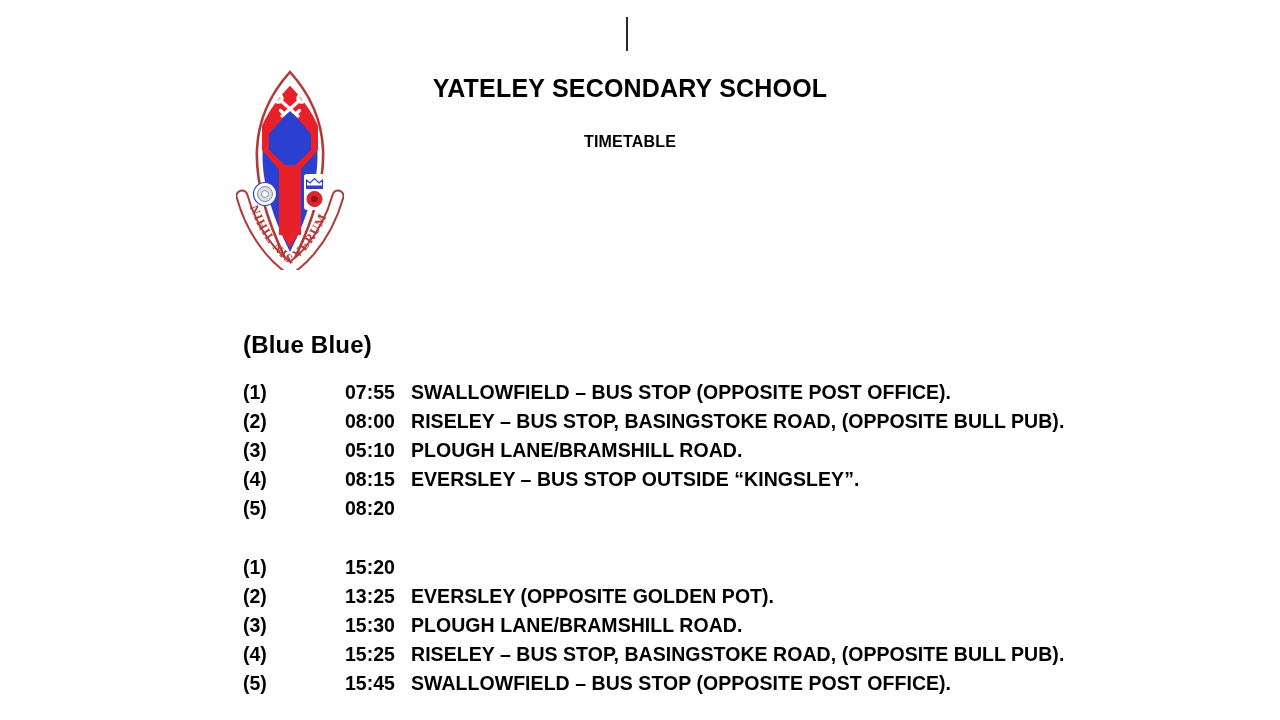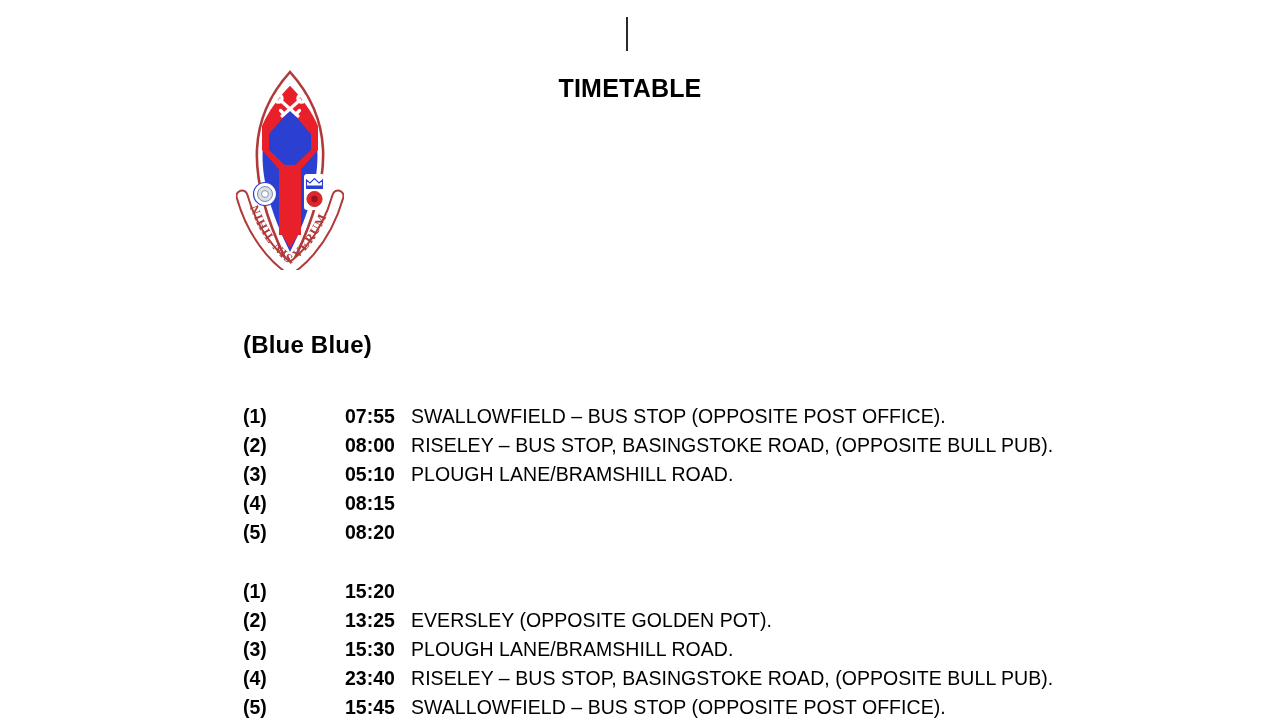--- a/index.html
+++ b/index.html
@@ -54,21 +54,21 @@
   .title-line {
     font-weight: bold;
     font-size: 25px;
     letter-spacing: 0.2px;
     line-height: 53px;
     white-space: nowrap;
   }
   .title-line.l1 { font-size: 25px; }
   .title-line.l2 { font-size: 24px; }
   .title-line.l3 { font-size: 24px; }
-  .title-line.l4 { font-size: 25px; }
+  .title-line.l4 { font-size: 16px; }
 
   
   .route-heading {
     position: absolute;
     left: 243px;
     top: 331px;
     font-weight: bold;
     font-size: 24px;
     letter-spacing: 0.2px;
     white-space: nowrap;
@@ -92,24 +92,23 @@
     width: 102px;
     flex: 0 0 102px;
     font-weight: bold;
     font-size: 19.5px;
   }
   .col-time {
     width: 66px;
     flex: 0 0 66px;
     font-weight: bold;
     font-size: 19.5px;
-    margin-top: 24px;
   }
   .col-desc {
-    font-weight: normal;
+    font-weight: bold;
     font-size: 19.5px;
     letter-spacing: 0.05px;
   }
 </style>
 </head>
 <body>
 
 <div class="caret"></div>
 
 <div class="header">
@@ -158,20 +157,21 @@
         <path d="M6 126 C 20 176, 52 198, 54 198 C 56 198, 88 176, 102 126" fill="none" stroke="#ffffff" stroke-width="9" stroke-linecap="round"></path>
         <path id="mottoPath" d="M11 128 C 24 174, 52 194, 54 194 C 56 194, 84 174, 97 128" fill="none" stroke="none"></path>
         <text font-family="&quot;Liberation Serif&quot;, serif" font-size="12.5" font-weight="bold" fill="#B03A3A" letter-spacing="1.1">
           <textPath href="#mottoPath" startOffset="6%">NIHIL NISI VERUM</textPath>
         </text>
       </g>
     </svg>
   </div>
 
   <div class="title-stack">
+    <div class="title-line l1">YATELEY SECONDARY SCHOOL</div>
     <div class="title-line l4">TIMETABLE</div>
   </div>
 </div>
 
 <div class="route-heading">(Blue Blue)</div>
 
 <div class="sched morning">
   <div class="row">
     <span class="col-idx">(1)</span>
     <span class="col-time">07:55</span>
@@ -183,20 +183,21 @@
     <span class="col-desc">RISELEY – BUS STOP, BASINGSTOKE ROAD, (OPPOSITE BULL PUB).</span>
   </div>
   <div class="row">
     <span class="col-idx">(3)</span>
     <span class="col-time">05:10</span>
     <span class="col-desc">PLOUGH LANE/BRAMSHILL ROAD.</span>
   </div>
   <div class="row">
     <span class="col-idx">(4)</span>
     <span class="col-time">08:15</span>
+    <span class="col-desc">EVERSLEY – BUS STOP OUTSIDE “KINGSLEY”.</span>
   </div>
   <div class="row">
     <span class="col-idx">(5)</span>
     <span class="col-time">08:20</span>
   </div>
 </div>
 
 <div class="sched afternoon">
   <div class="row">
     <span class="col-idx">(1)</span>
@@ -207,21 +208,21 @@
     <span class="col-time">13:25</span>
     <span class="col-desc">EVERSLEY (OPPOSITE GOLDEN POT).</span>
   </div>
   <div class="row">
     <span class="col-idx">(3)</span>
     <span class="col-time">15:30</span>
     <span class="col-desc">PLOUGH LANE/BRAMSHILL ROAD.</span>
   </div>
   <div class="row">
     <span class="col-idx">(4)</span>
-    <span class="col-time">23:40</span>
+    <span class="col-time">15:25</span>
     <span class="col-desc">RISELEY – BUS STOP, BASINGSTOKE ROAD, (OPPOSITE BULL PUB).</span>
   </div>
   <div class="row">
     <span class="col-idx">(5)</span>
     <span class="col-time">15:45</span>
     <span class="col-desc">SWALLOWFIELD – BUS STOP (OPPOSITE POST OFFICE).</span>
   </div>
 </div>
 
 </body></html>

